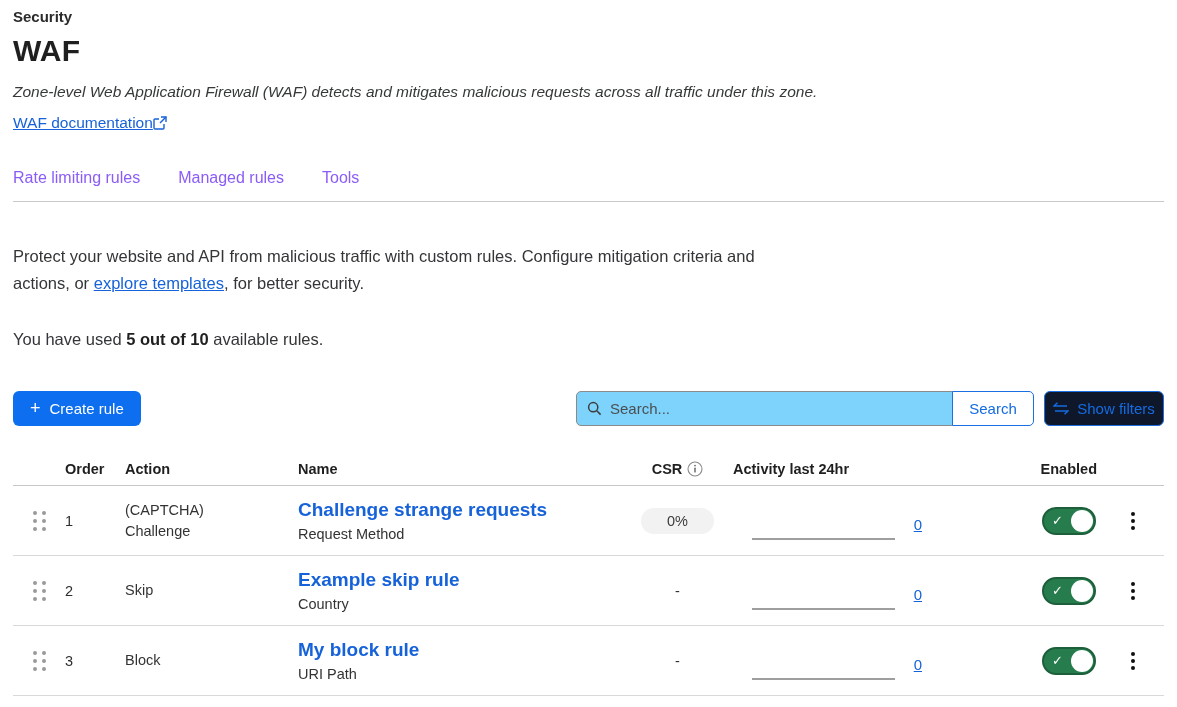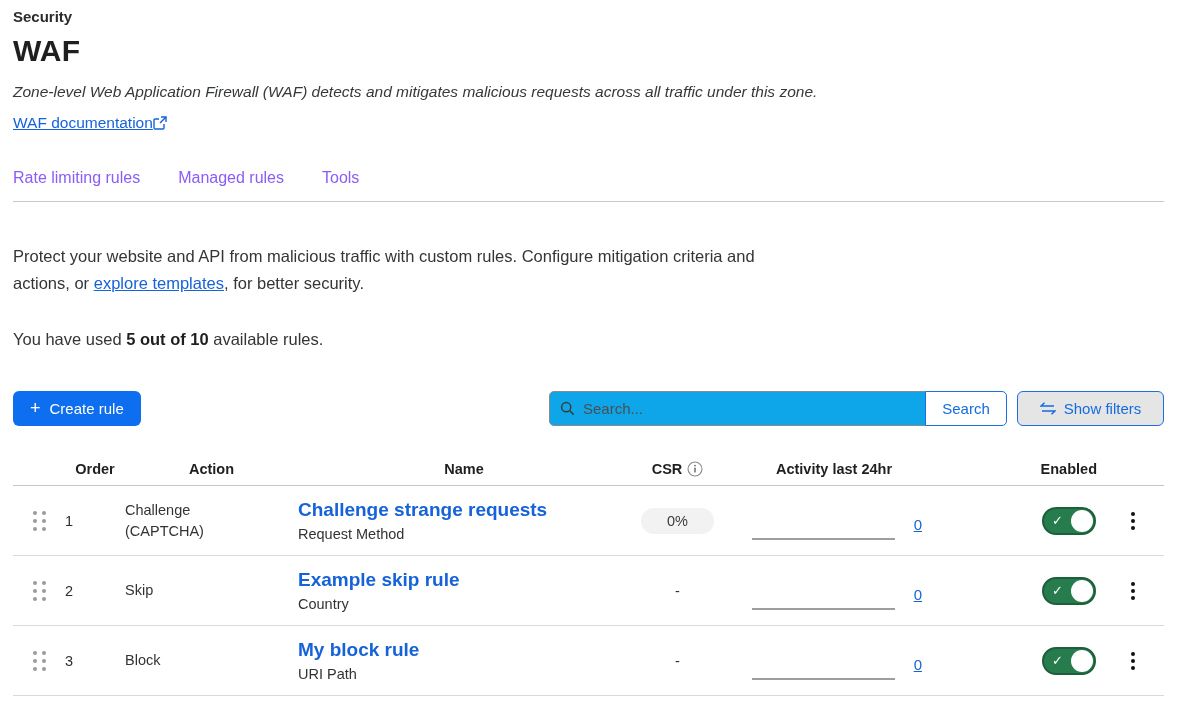--- a/index.html
+++ b/index.html
@@ -37,45 +37,45 @@
   .btn-create {
     display:flex; align-items:center; gap:9px; background:#0d6ff0; color:#fff;
     border:none; border-radius:6px; height:35px; padding:0 17px; font-size:15px;
     font-family:inherit; cursor:pointer;
   }
   .btn-create .plus { font-size:18px; font-weight:400; line-height:1; position:relative; top:-1px; }
   .toolbar .spacer { flex:1; }
   .search-group { display:flex; height:35px; }
   .search-box {
     display:flex; align-items:center; width:377px; border:1px solid #8a8a8a;
-    border-radius:5px 0 0 5px; padding:0 10px; background:#0ea5e9;
+    border-radius:5px 0 0 5px; padding:0 10px; background:#7dd3fc;
   }
   .search-box input {
     border:none; outline:none; font-size:15px; font-family:inherit; color:#333;
     width:100%; margin-left:8px; background:transparent;
   }
   .search-box input::placeholder { color:#4c4f52; }
   .btn-search {
     width:82px; border:1px solid #1b6fe0; margin-left:-1px; background:#fff;
     color:#156be0; font-size:15px; font-family:inherit; border-radius:0 5px 5px 0; cursor:pointer;
   }
   .btn-filters {
-    margin-left:10px; width:147px; height:35px; border:1px solid #1b6fe0; border-radius:6px;
-    background:#e5e5e5; color:#156be0; font-size:15px; font-family:inherit; cursor:pointer;
+    margin-left:10px; width:120px; height:35px; border:1px solid #1b6fe0; border-radius:6px;
+    background:#0f172a; color:#156be0; font-size:15px; font-family:inherit; cursor:pointer;
     display:flex; align-items:center; justify-content:center; gap:8px;
   }
 
   
   .table { margin-top:27px; width:1151px; }
   .tgrid {
     display:grid;
     grid-template-columns:52px 60px 173px 332px 95px 210px 167px 62px;
     align-items:center;
   }
-  .thead { height:33px; font-size:14.5px; font-weight:700; color:#1f1f1f; border-bottom:1px solid #c6c6c6;text-align:center; }
+  .thead { height:33px; font-size:14.5px; font-weight:700; color:#1f1f1f; border-bottom:1px solid #c6c6c6; }
   .th-csr { justify-self:center; display:flex; align-items:center; gap:5px; }
   .th-activity { padding-left:8px; }
   .th-enabled { justify-self:end; padding-right:5px; }
   .trow { height:70px; border-bottom:1px solid #d9d9d9; }
   .drag { justify-self:center; display:grid; grid-template-columns:4px 4px; gap:4px 5px; cursor:grab; }
   .drag i { width:4px; height:4px; border-radius:50%; background:#9a9a9a; }
   .cell-order { font-size:14.5px; color:#2e2e2e; }
   .cell-action { font-size:14.5px; color:#333; line-height:21px; }
   .cell-name .rule-link { font-size:19px; font-weight:700; color:#1662d9; text-decoration:none; cursor:pointer; display:inline-block; }
   .cell-name .rule-field { font-size:14.5px; color:#333; margin-top:5px; }
@@ -191,22 +191,22 @@
       <div class="drag">
           <i></i>
           <i></i>
           <i></i>
           <i></i>
           <i></i>
           <i></i>
         </div>
       <div class="cell-order">1</div>
       <div class="cell-action">
+        <div>(CAPTCHA)</div>
         <div>Challenge</div>
-        <div>(CAPTCHA)</div>
       </div>
       <div class="cell-name">
         <span class="rule-link">Challenge strange requests</span>
         <div class="rule-field">Request Method</div>
       </div>
       <div class="cell-csr">
         <span class="badge">0%</span>
       </div>
       <div class="cell-activity">
         <span class="sparkline"></span>

